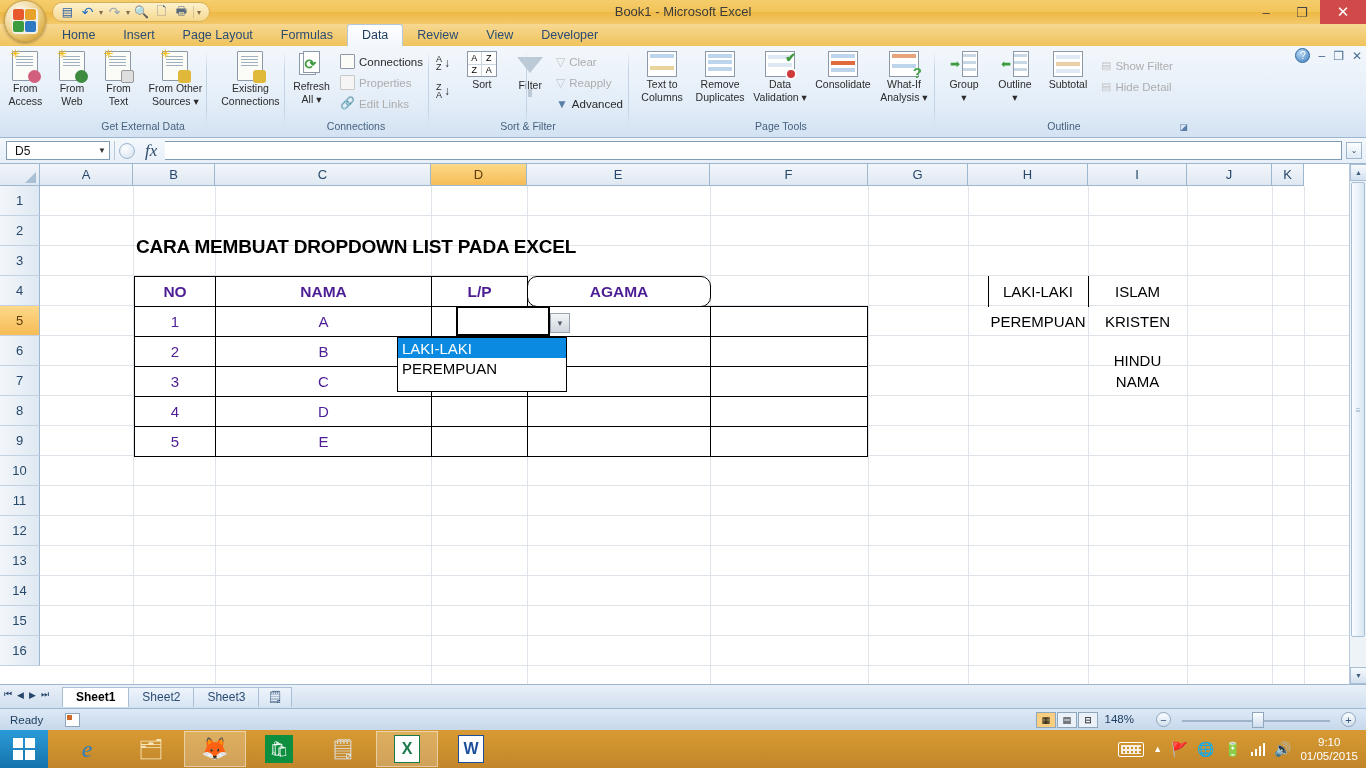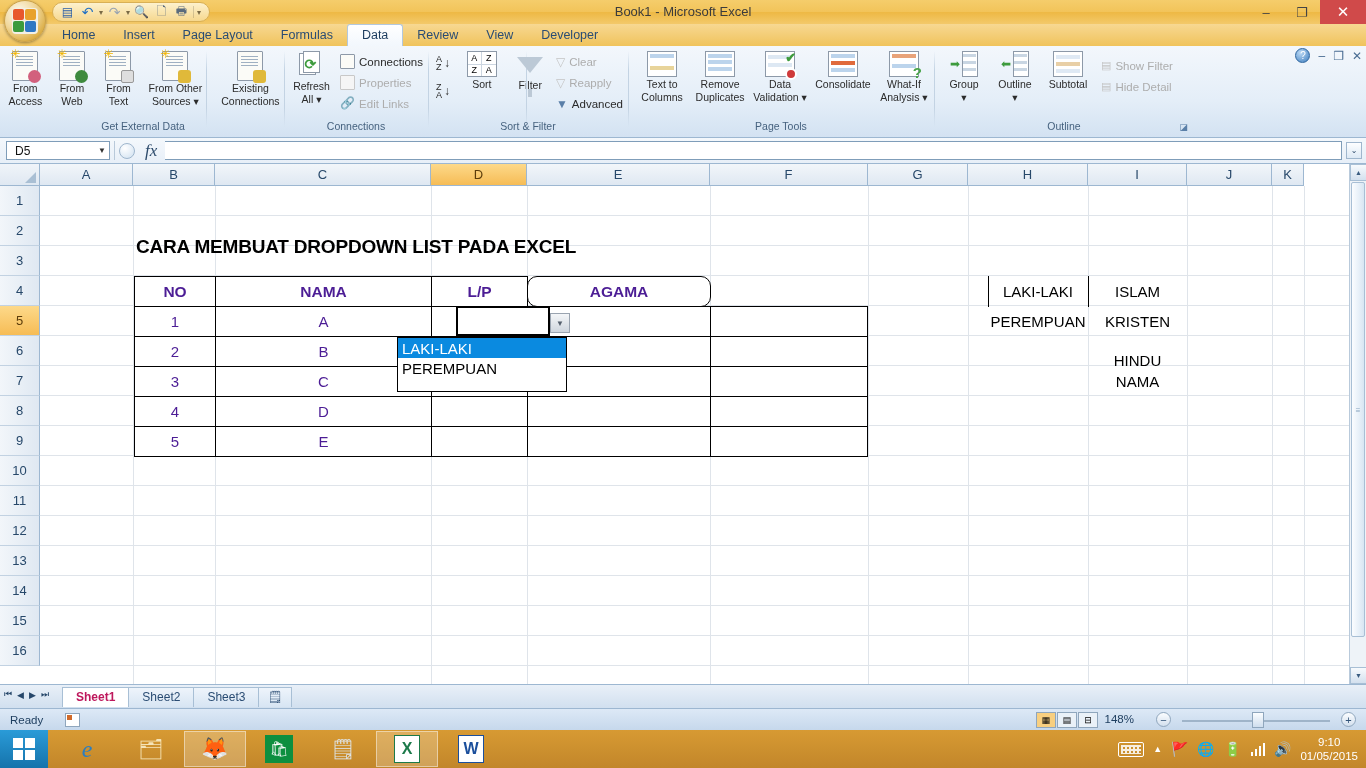--- a/index.html
+++ b/index.html
@@ -239,21 +239,21 @@
   
   .sheetbar { position:absolute; left:0; top:684px; width:1366px; height:26px;
     background: linear-gradient(to bottom,#e9f0f8,#cfdeee); border-top:1px solid #9db7d1; }
   .navbtns { position:absolute; left:4px; top:4px; display:flex; gap:5px; align-items:center;
     font-size:9px; color:#26476a; }
   .sheettabs { position:absolute; left:62px; top:0; display:flex; height:22px; align-items:flex-end;}
   .stab { padding: 2px 13px 3px; font-size:12px; color:#2a4c73;
     background:linear-gradient(to bottom,#eef4fb,#d7e5f3);
     border:1px solid #a8bfd5; border-bottom:none; margin-right:-1px;
     transform: skewX(0deg); }
-  .stab.active { background:#fff; font-weight:bold; color:#be185d; }
+  .stab.active { background:#fff; font-weight:bold; color:#000000; }
   .stab.newsheet { padding: 2px 8px 3px; }
 
   
   .statusbar { position:absolute; left:0; top:708px; width:1366px; height:22px;
     background: linear-gradient(to bottom,#dde9f6,#c6d8ec); border-top:1px solid #9db7d1;
     display:flex; align-items:center; }
   .status-txt { font-size:11.5px; color:#1f3f60; margin-left:10px; }
   .status-ico { margin-left:22px; width:15px;height:14px;background:#fff;border:1px solid #8fa6bd; position:relative;}
   .status-ico:after{content:"";position:absolute;left:1px;top:1px;width:5px;height:5px;background:#d06a2a;}
   .view-btns { position:absolute; right: 268px; top:3px; display:flex; gap:1px; }

